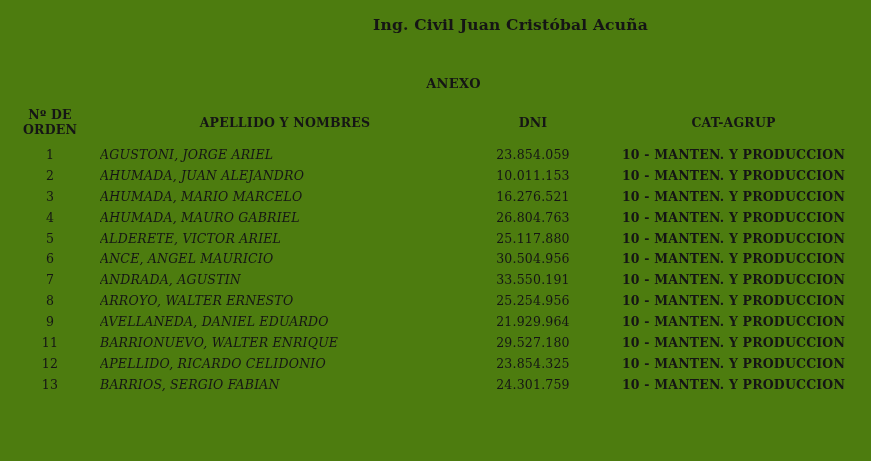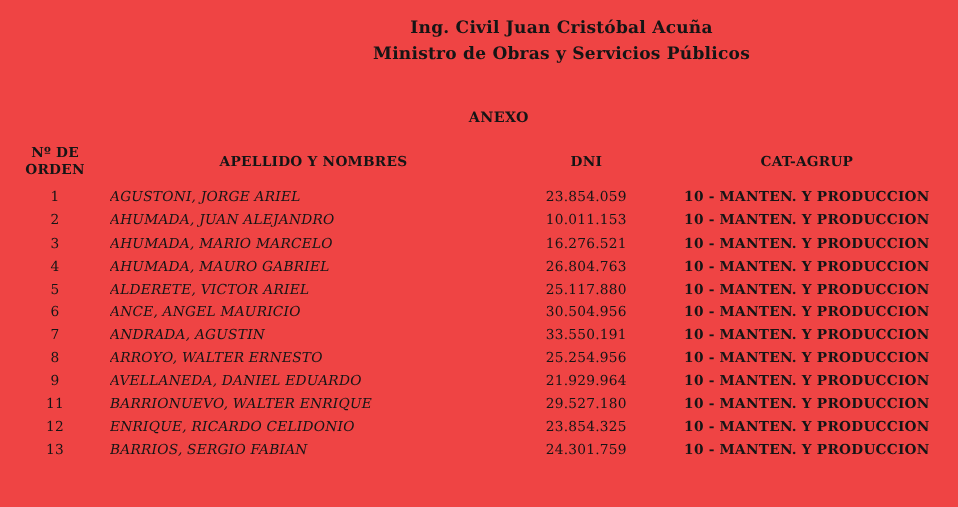--- a/index.html
+++ b/index.html
@@ -4,21 +4,21 @@
 <style>
   html, body {
     margin: 0;
     padding: 0;
     background: #ffffff;
   }
   .page {
     position: relative;
     width: 871px;
     height: 461px;
-    background: #ef4444;
+    background: #4d7c0f;
     color: #151515;
     font-family: "DejaVu Serif", "Liberation Serif", serif;
     overflow: hidden;
     box-sizing: border-box;
     padding-top: 13px;
   }
   .doc-header {
     width: 721px;
     margin-left: 150px;
     text-align: center;
@@ -69,21 +69,20 @@
   .c-dni   { width: 126px; text-align: center; }
   .c-cat   { width: 275px; text-align: center; font-weight: bold; }
 </style>
 </head>
 <body>
 
 <div class="page">
 
   <div class="doc-header">
     <div>Ing. Civil Juan Cristóbal Acuña</div>
-    <div>Ministro de Obras y Servicios Públicos</div>
   </div>
 
   <div class="anexo">ANEXO</div>
 
   <table class="personnel">
     <thead>
       <tr>
         <th class="c-order">
           <div>Nº DE</div>
           <div>ORDEN</div>
@@ -149,21 +148,21 @@
           <td class="c-cat">10 - MANTEN. Y PRODUCCION</td>
         </tr>
         <tr>
           <td class="c-order">11</td>
           <td class="c-name">BARRIONUEVO, WALTER ENRIQUE</td>
           <td class="c-dni">29.527.180</td>
           <td class="c-cat">10 - MANTEN. Y PRODUCCION</td>
         </tr>
         <tr>
           <td class="c-order">12</td>
-          <td class="c-name">ENRIQUE, RICARDO CELIDONIO</td>
+          <td class="c-name">APELLIDO, RICARDO CELIDONIO</td>
           <td class="c-dni">23.854.325</td>
           <td class="c-cat">10 - MANTEN. Y PRODUCCION</td>
         </tr>
         <tr>
           <td class="c-order">13</td>
           <td class="c-name">BARRIOS, SERGIO FABIAN</td>
           <td class="c-dni">24.301.759</td>
           <td class="c-cat">10 - MANTEN. Y PRODUCCION</td>
         </tr>
       </tbody>

